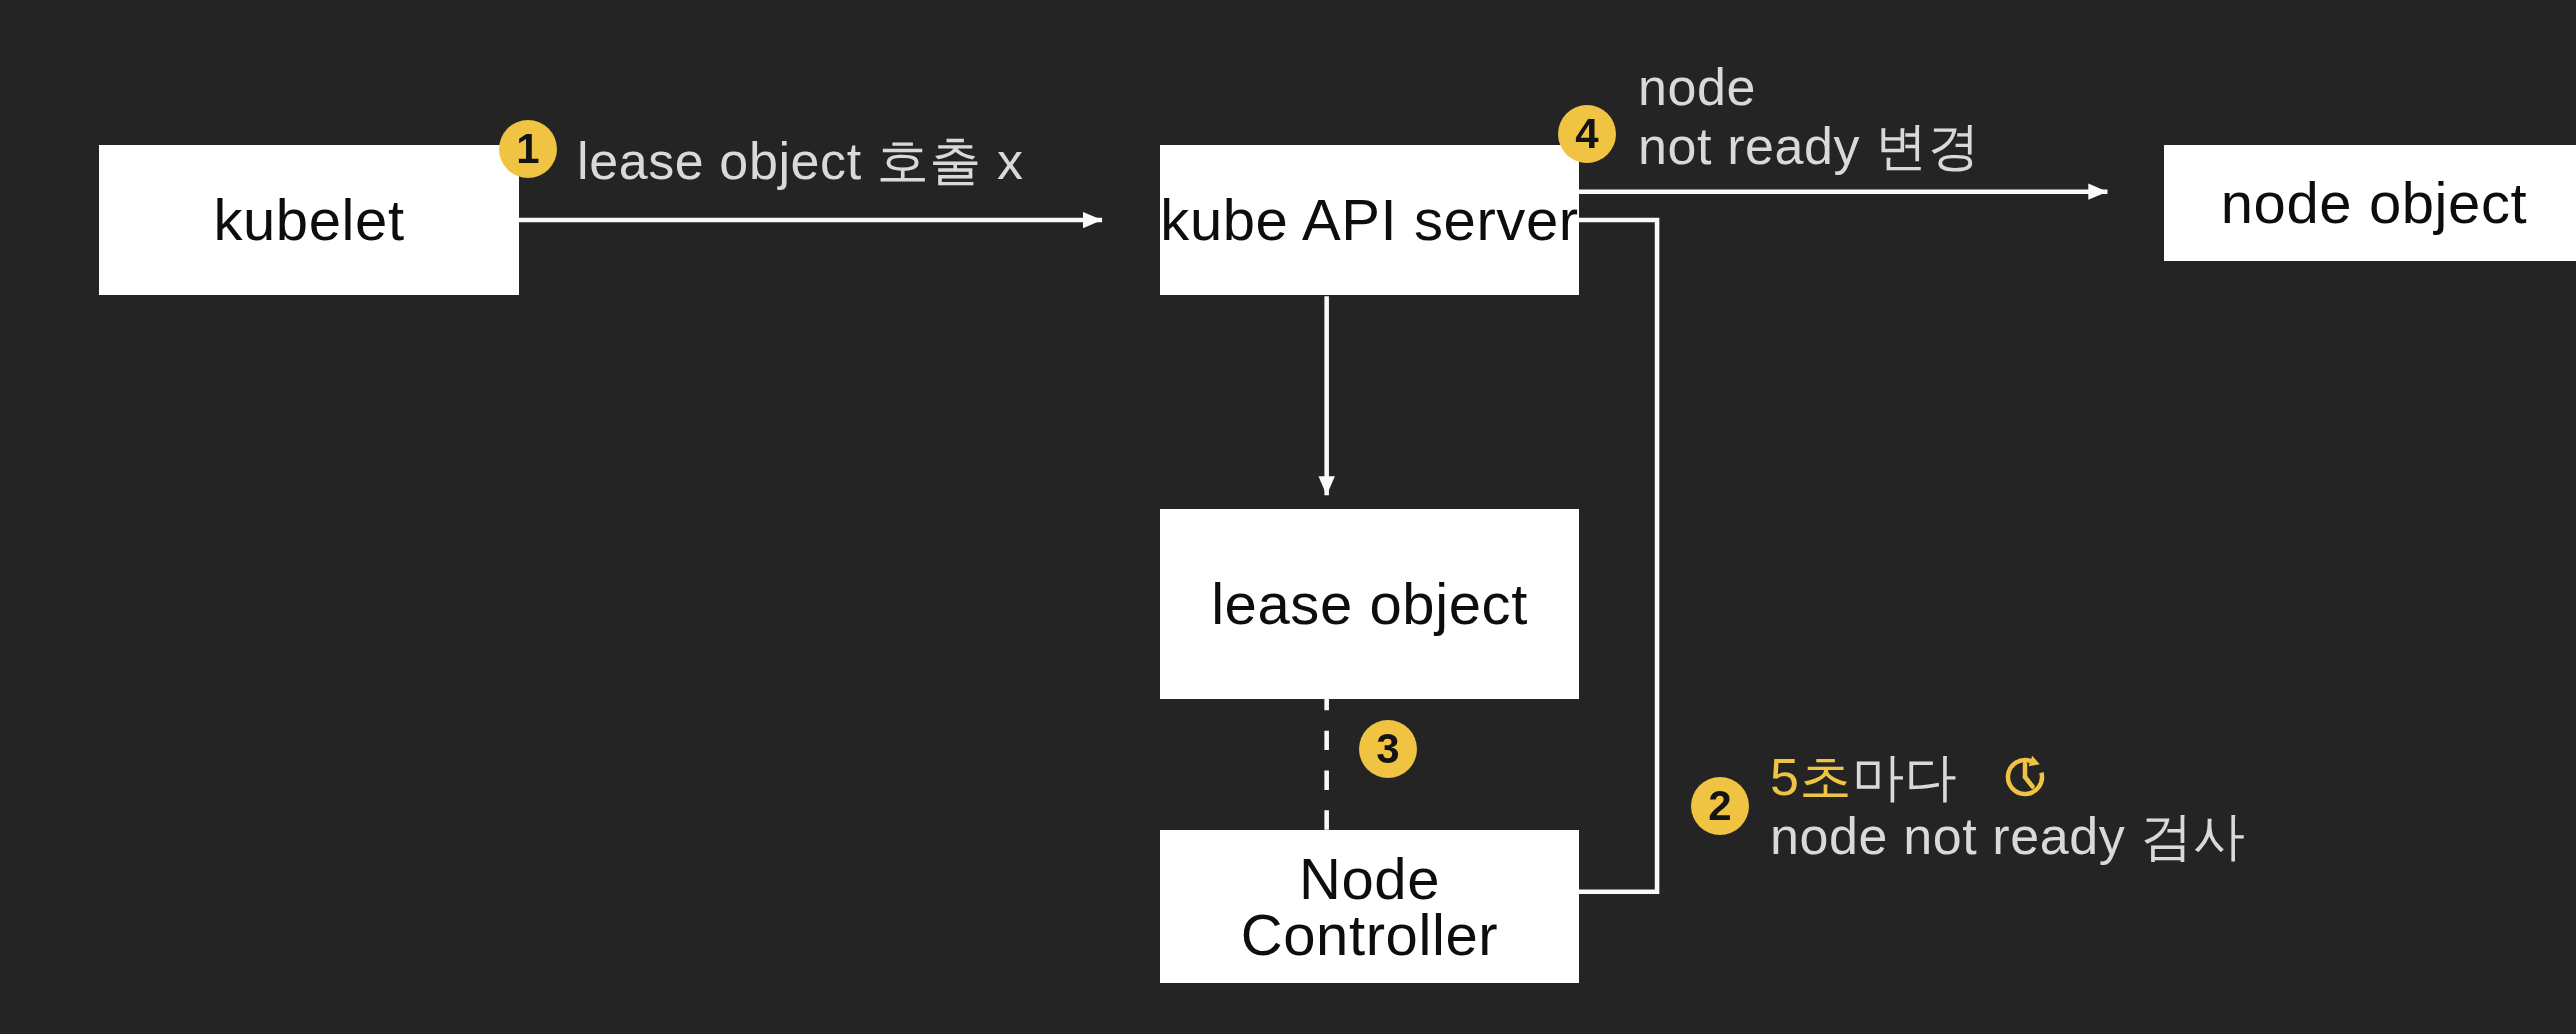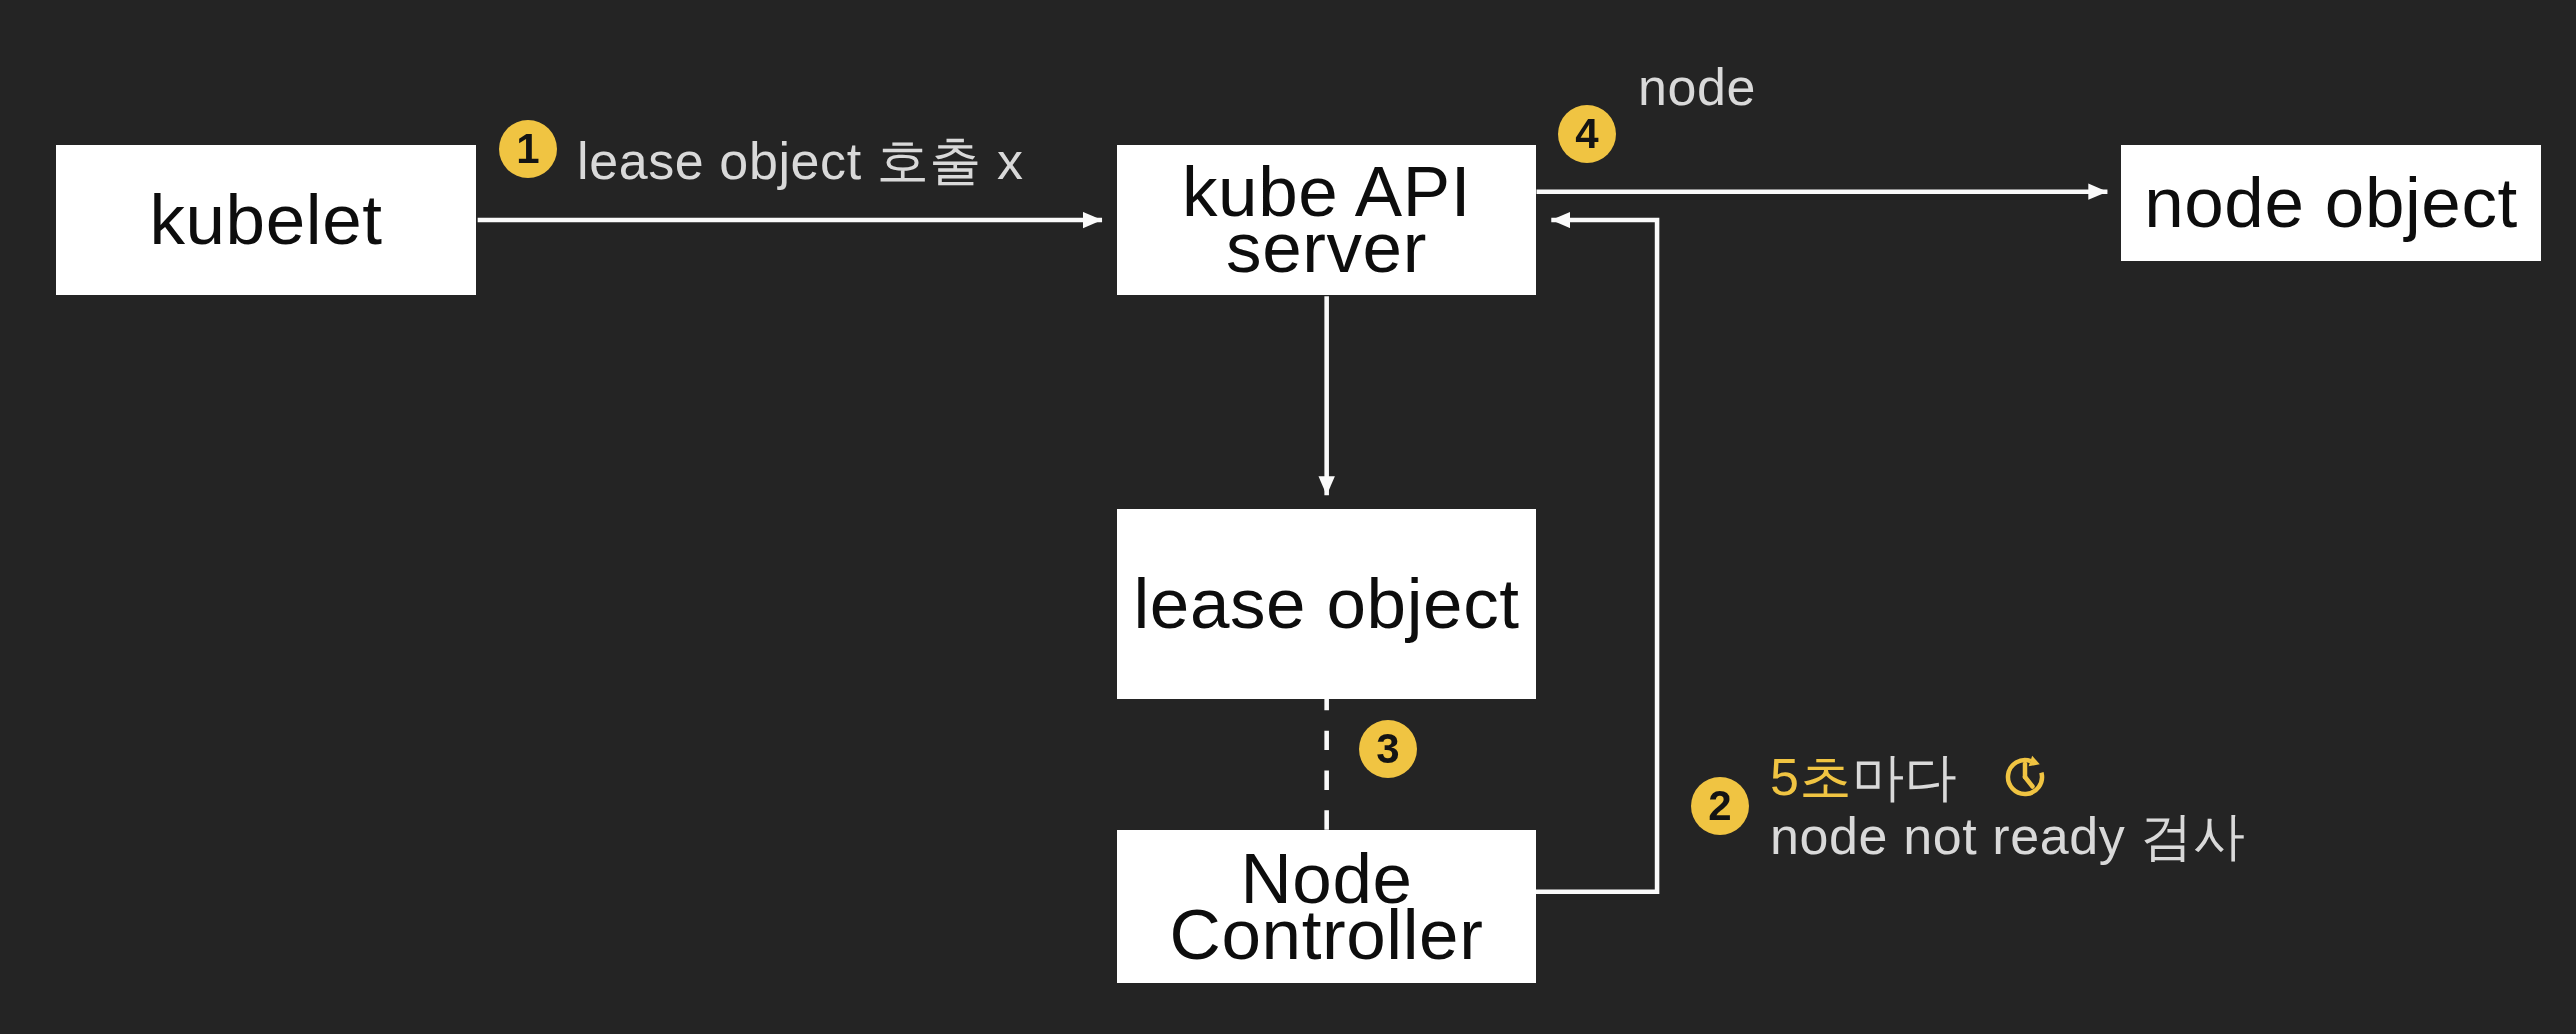--- a/index.html
+++ b/index.html
@@ -6,22 +6,23 @@
   body{
     width:2576px;height:1035px;position:relative;overflow:hidden;
     font-family:"Liberation Sans","DejaVu Sans",sans-serif;
   }
   .canvas{position:absolute;inset:0;background:#242424;}
 
   
   .node-box{
     position:absolute;background:#ffffff;color:#0d0d0d;
     display:flex;align-items:center;justify-content:center;
-    font-size:71px;line-height:56px;text-align:center;white-space:pre-line;
+    font-size:58px;line-height:56px;text-align:center;white-space:pre-line;
     letter-spacing:0.6px;
+    margin-left:43px;
   }
   .box-kubelet{left:56px;top:145px;width:420px;height:150px;}
   .box-api{left:1117px;top:145px;width:419px;height:150px;}
   .box-nodeobj{left:2121px;top:145px;width:420px;height:116px;}
   .box-lease{left:1117px;top:509px;width:419px;height:190px;}
   .box-nc{left:1117px;top:830px;width:419px;height:153px;}
 
   
   .connectors{position:absolute;left:0;top:0;width:2576px;height:1035px;}
 
@@ -99,20 +100,21 @@
   <div class="badge badge-2">
     <span>2</span>
   </div>
 
   <div class="note note-1">
     <span>lease object 호출 x</span>
   </div>
 
   <div class="note note-4">
     <span class="note-line">node</span>
+    <span class="note-line">not ready 변경</span>
   </div>
 
 
   <div class="note note-2">
     <span class="note-line line1-flex">
       <span class="hl">5초</span>
       <span>마다</span>
       <svg class="clock" viewBox="0 0 100 100" xmlns="http://www.w3.org/2000/svg">
         <path d="M 80.8 45.2 A 34 34 0 1 1 59.6 22.1" fill="none" stroke="#F0C442" stroke-width="9"></path>
         <polygon points="77.6,28.6 55.2,32.5 62.4,11.7" fill="#F0C442"></polygon>

